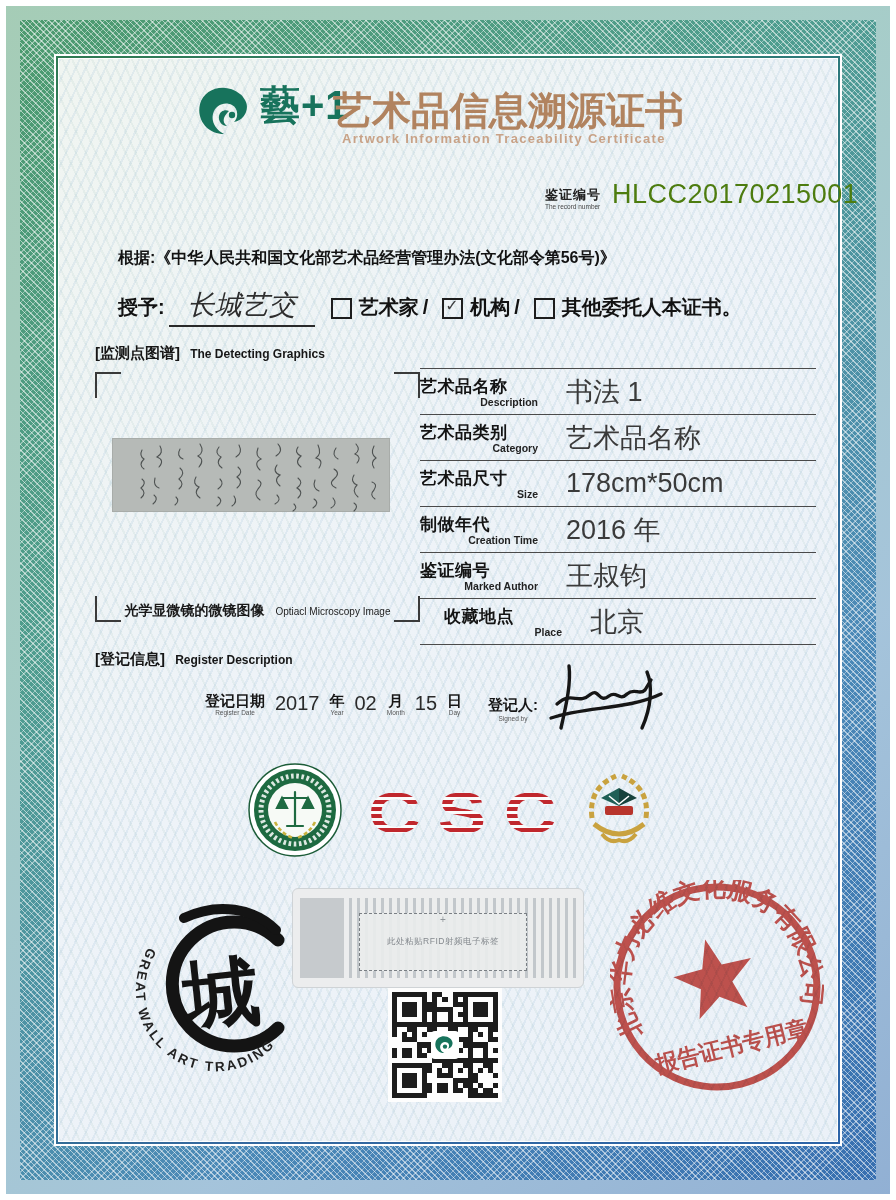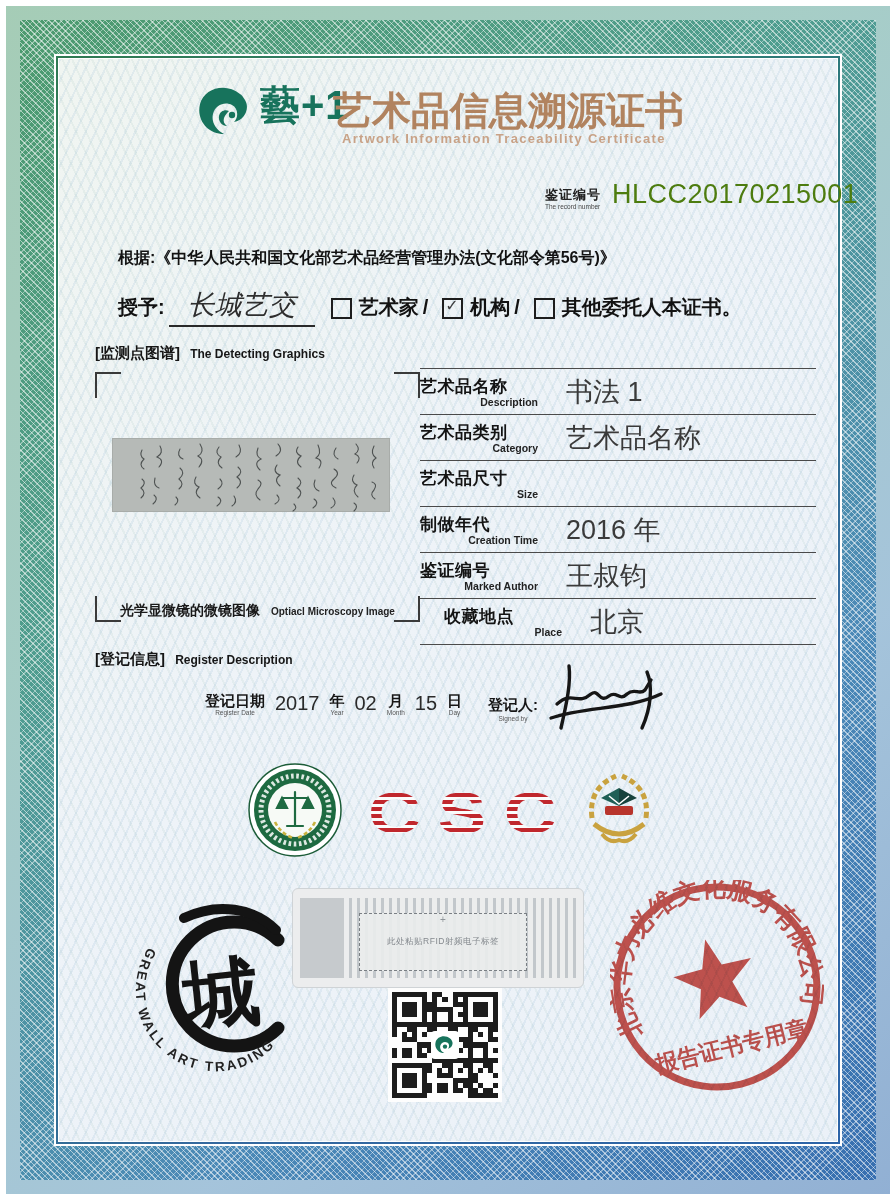--- a/index.html
+++ b/index.html
@@ -45,21 +45,21 @@
   
   .frame{position:absolute;left:95px;top:372px;width:325px;height:250px;}
   .corner{position:absolute;width:24px;height:24px;border:0 solid #3a3a3a;}
   .c-tl{left:0;top:0;border-left-width:2px;border-top-width:2px;}
   .c-tr{right:0;top:0;border-right-width:2px;border-top-width:2px;}
   .c-bl{left:0;bottom:0;border-left-width:2px;border-bottom-width:2px;}
   .c-br{right:0;bottom:0;border-right-width:2px;border-bottom-width:2px;}
   .callig{position:absolute;left:17px;top:66px;width:278px;height:74px;background:#b6bab7;
     box-shadow:0 0 0 1px #a8aca9 inset;}
   .frame-caption{position:absolute;left:0;bottom:2px;width:100%;text-align:center;font-size:14px;font-weight:700;color:#1a1a1a;white-space:nowrap;}
-  .frame-caption .en{font-size:10px;font-weight:700;color:#222;margin-left:7px;}
+  .frame-caption .en{font-size:10px;font-weight:400;color:#222;margin-left:7px;}
   
   .ftable{position:absolute;left:420px;top:368px;width:396px;}
   .frow{display:flex;align-items:center;height:45px;border-top:1px solid #4a4a4a;}
   .frow:last-child{border-bottom:1px solid #4a4a4a;padding-left:24px;}
   .flabel{width:118px;flex:none;text-align:left;}
   .flabel .fzh{font-size:17px;font-weight:700;color:#141414;letter-spacing:.5px;white-space:nowrap;}
   .flabel .fen{font-size:10.5px;font-weight:700;color:#222;text-align:right;margin-top:-2px;}
   .fval{font-size:27px;color:#3a3a3a;padding-left:28px;white-space:nowrap;}
   
   .reg-row{position:absolute;left:205px;top:692px;display:flex;align-items:flex-start;}
@@ -188,20 +188,21 @@
           <div class="fzh">艺术品类别</div>
           <div class="fen">Category</div>
         </div>
       <div class="fval">艺术品名称</div>
     </div>
     <div class="frow">
       <div class="flabel">
           <div class="fzh">艺术品尺寸</div>
           <div class="fen">Size</div>
         </div>
+      <div class="fval">178cm*50cm</div>
     </div>
     <div class="frow">
       <div class="flabel">
           <div class="fzh">制做年代</div>
           <div class="fen">Creation Time</div>
         </div>
       <div class="fval">2016 年</div>
     </div>
     <div class="frow">
       <div class="flabel">

